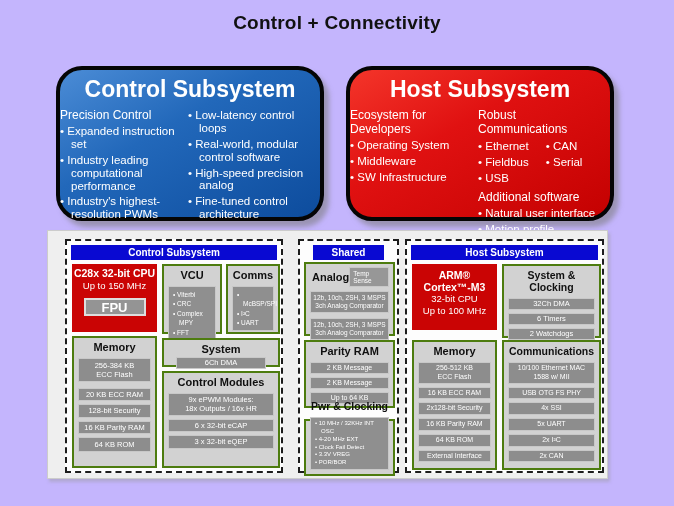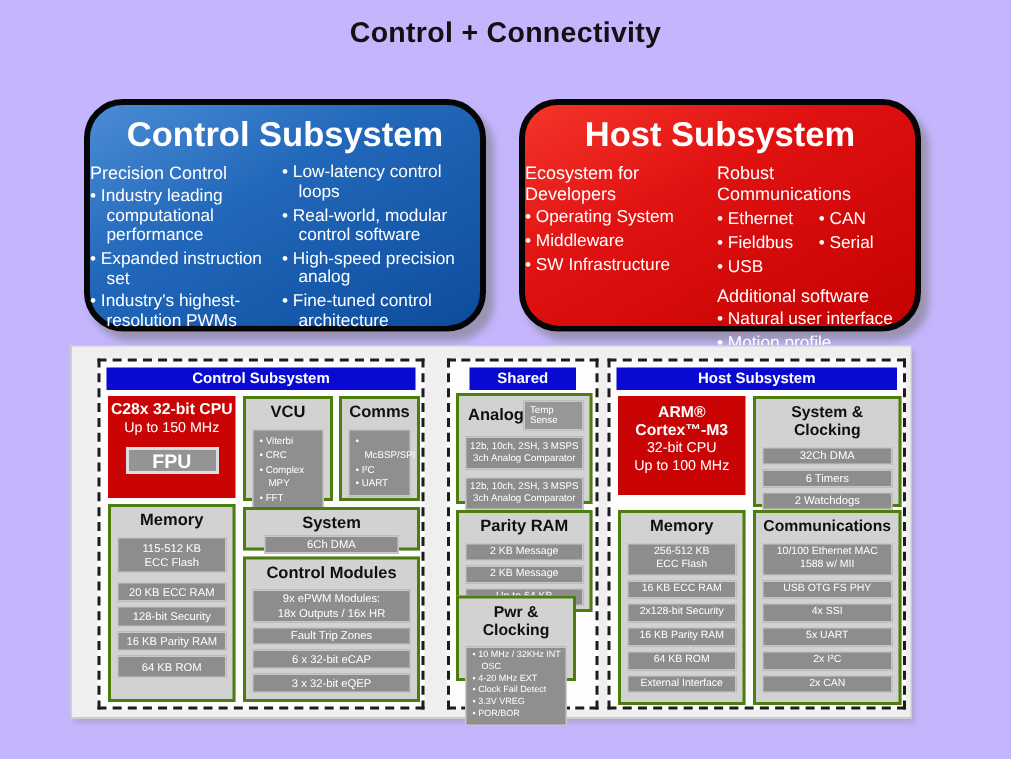--- a/index.html
+++ b/index.html
@@ -66,22 +66,22 @@
 <div class="canvas">
 
   <div class="page-title">Control + Connectivity</div>
 
   <div class="topbox blue">
     <div class="tb-title">Control Subsystem</div>
     <div class="tb-cols">
       <div class="tb-col">
         <div class="tb-head">Precision Control</div>
         <ul class="tb-list">
+          <li>Expanded instruction set</li>
           <li>Industry leading computational performance</li>
-          <li>Expanded instruction set</li>
           <li>Industry's highest-resolution PWMs</li>
         </ul>
       </div>
       <div class="tb-col right">
         <ul class="tb-list">
           <li>Low-latency control loops</li>
           <li>Real-world, modular control software</li>
           <li>High-speed precision analog</li>
           <li>Fine-tuned control architecture</li>
         </ul>
@@ -153,33 +153,32 @@
         </div>
       </div>
 
       <div class="gbox" style="left:95px; top:97px; width:118px; height:29px;">
         <div class="gtitle">System</div>
         <div class="gitem" style="margin:0 8px;">6Ch DMA</div>
       </div>
 
       <div class="gbox" style="left:5px; top:95px; width:85px; height:132px;">
         <div class="gtitle">Memory</div>
-        <div class="gitem" style="min-height:24px;">115-512 KB
+        <div class="gitem" style="min-height:24px;">256-384 KB
 ECC Flash</div>
         <div class="gitem" style="margin-top:6px;">20 KB ECC RAM</div>
         <div class="gitem">128-bit Security</div>
         <div class="gitem">16 KB Parity RAM</div>
         <div class="gitem" style="min-height:15px;">64 KB ROM</div>
       </div>
 
       <div class="gbox" style="left:95px; top:130px; width:118px; height:97px;">
         <div class="gtitle">Control Modules</div>
         <div class="gitem" style="min-height:20px;">9x ePWM Modules:
 18x Outputs / 16x HR</div>
-        <div class="gitem">Fault Trip Zones</div>
         <div class="gitem">6 x 32-bit eCAP</div>
         <div class="gitem">3 x 32-bit eQEP</div>
       </div>
     </div>
 
     <div class="section sec-shared">
       <div class="bluebar bar-shared">Shared</div>
 
       <div class="gbox" style="left:4px; top:21px; width:91px; height:74px;">
         <div class="an-head">
@@ -192,21 +191,21 @@
 3ch Analog Comparator</div>
       </div>
 
       <div class="gbox" style="left:4px; top:99px; width:91px; height:68px;">
         <div class="gtitle">Parity RAM</div>
         <div class="gitem" style="font-size:7px;">2 KB Message</div>
         <div class="gitem" style="font-size:7px;">2 KB Message</div>
         <div class="gitem" style="font-size:7px;">Up to 64 KB</div>
       </div>
 
-      <div class="gbox" style="left:4px; top:156px; width:80px; height:57px;">
+      <div class="gbox" style="left:4px; top:178px; width:91px; height:57px;justify-content:flex-end;">
         <div class="gtitle sm">Pwr &amp; Clocking</div>
         <div class="gdark" style="font-size:6px; line-height:1.3; padding-top:2px;">
           <div class="b">10 MHz / 32KHz INT OSC</div>
           <div class="b">4-20 MHz EXT</div>
           <div class="b">Clock Fail Detect</div>
           <div class="b">3.3V VREG</div>
           <div class="b">POR/BOR</div>
         </div>
       </div>
     </div>

